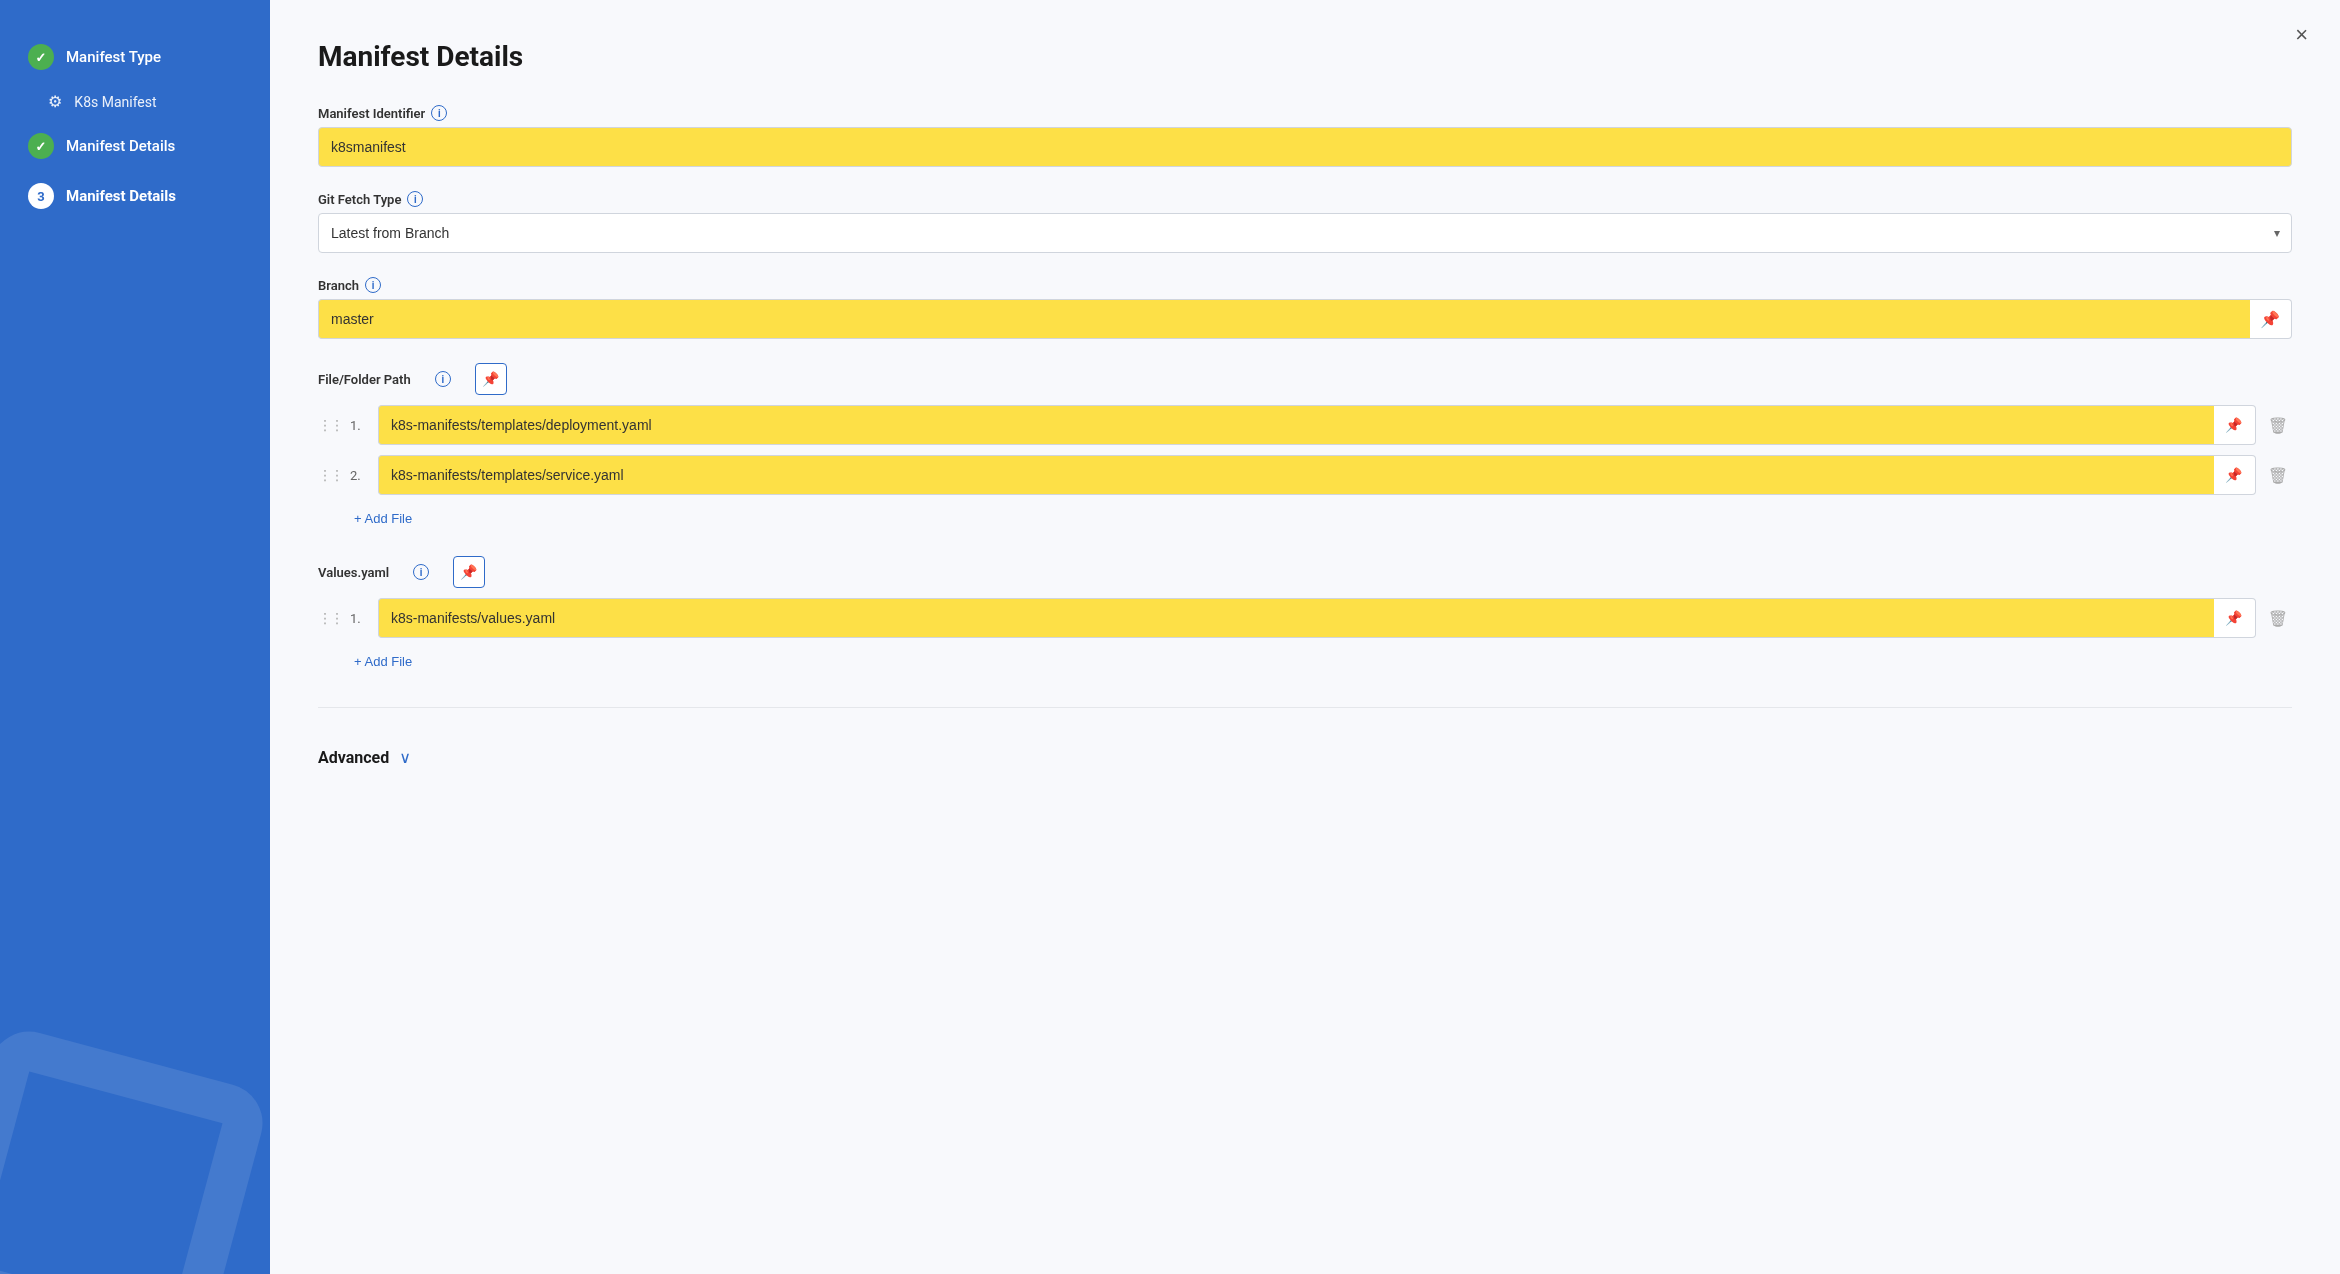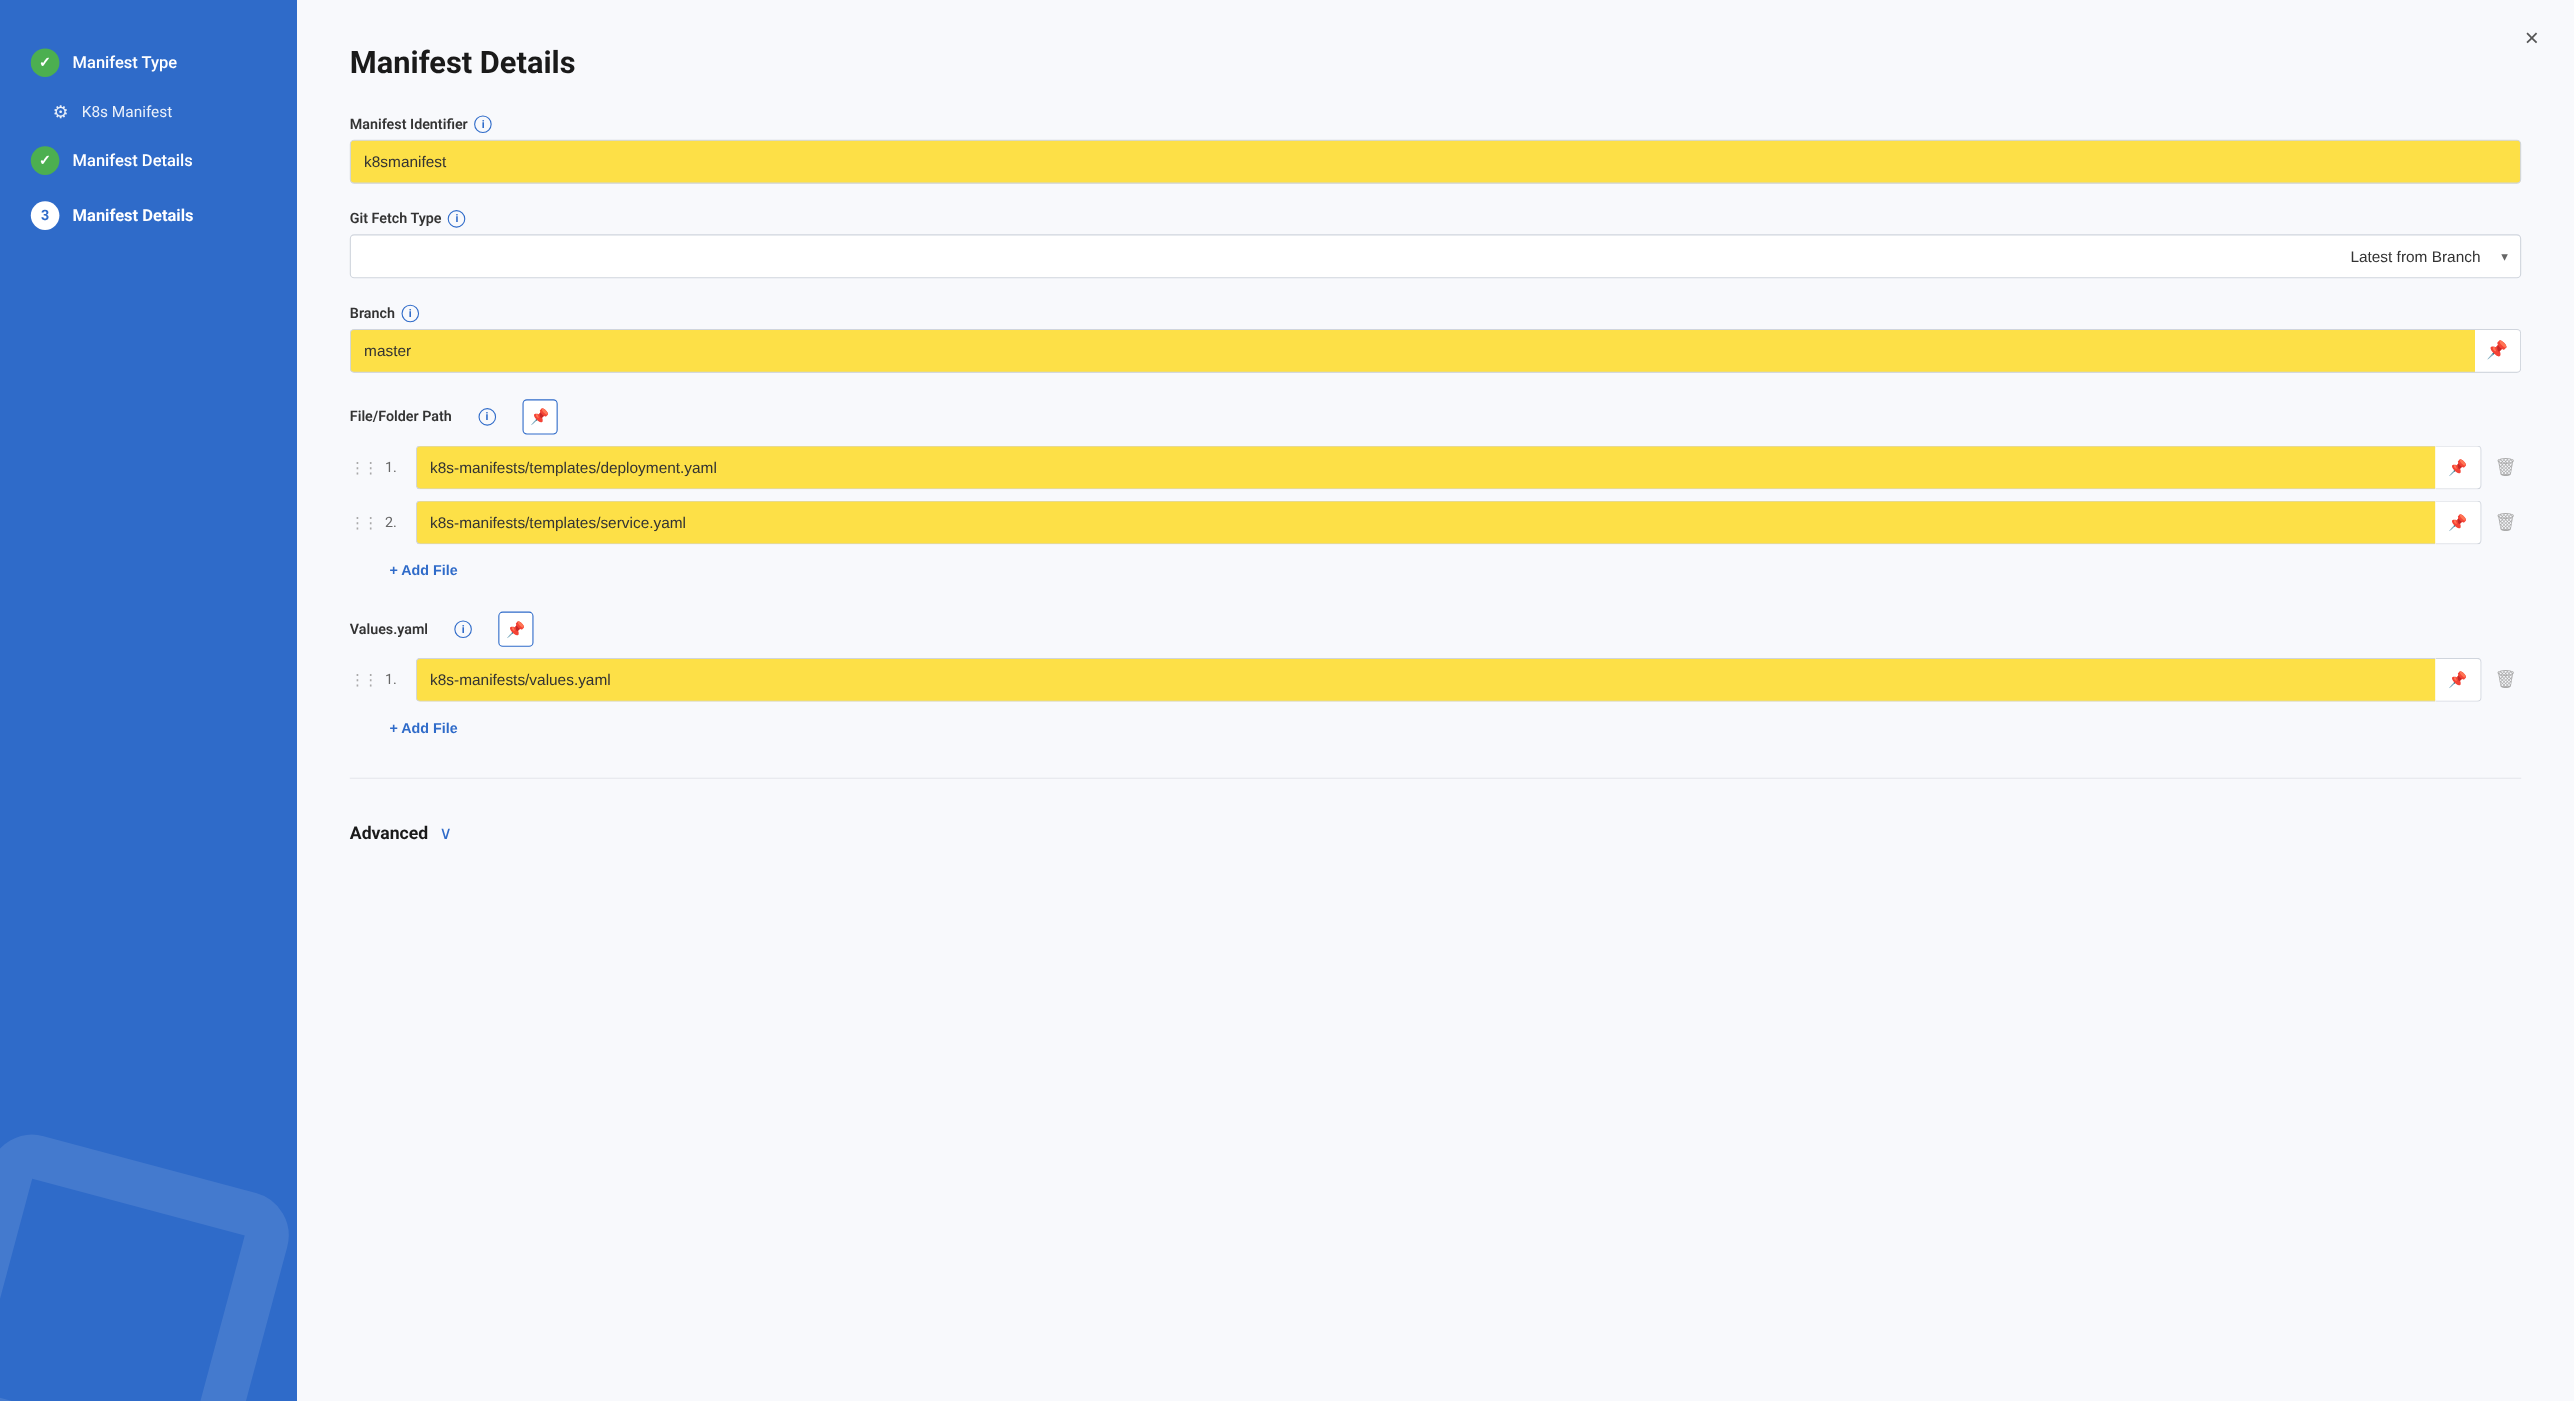--- a/index.html
+++ b/index.html
@@ -209,21 +209,20 @@
       height: 40px;
       border: 1px solid #d0d5dd;
       border-radius: 4px;
       padding: 0 36px 0 12px;
       font-size: 14px;
       color: #333;
       background: white;
       appearance: none;
       outline: none;
       cursor: pointer;
-      text-align: right;
     }
 
     .select-chevron {
       position: absolute;
       right: 12px;
       top: 50%;
       transform: translateY(-50%);
       pointer-events: none;
       color: #666;
       font-size: 12px;
@@ -318,21 +317,21 @@
       display: flex;
       align-items: center;
     }
 
     .add-file-btn {
       background: none;
       border: none;
       cursor: pointer;
       color: #2f6bc9;
       font-size: 13px;
-      font-weight: 700;
+      font-weight: 400;
       display: flex;
       align-items: center;
       gap: 4px;
       padding: 6px 0 6px 36px;
     }
 
     
     .advanced-section {
       display: flex;
       align-items: center;

